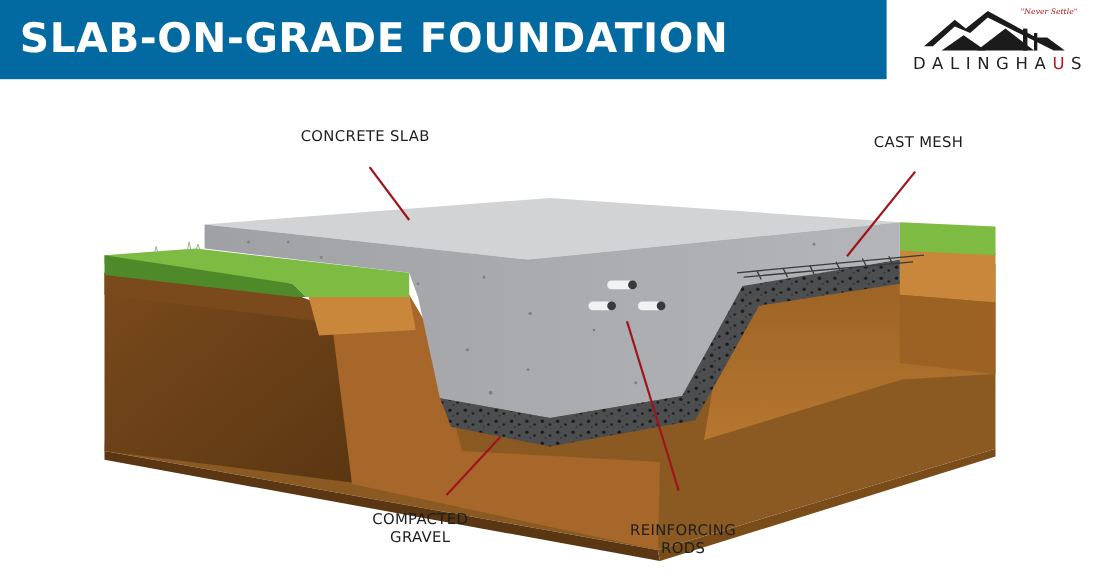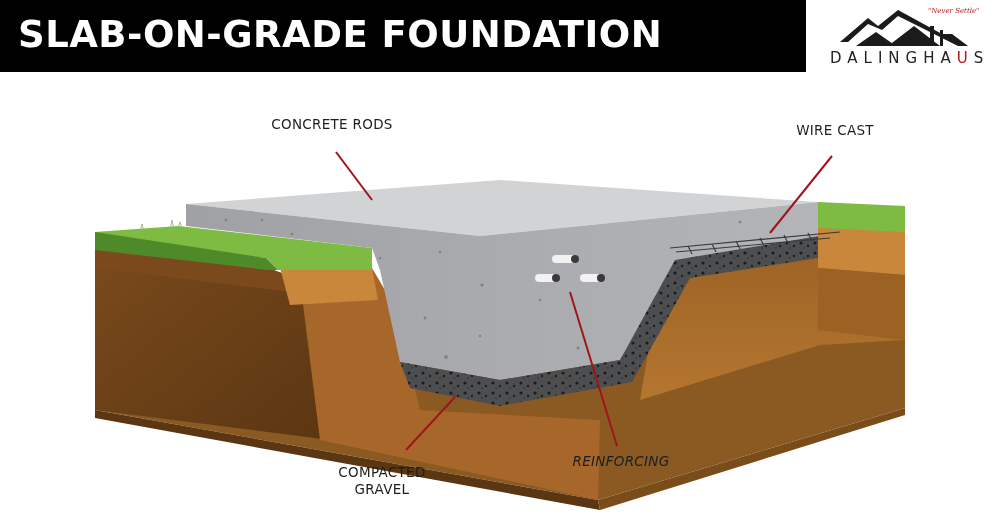--- a/index.html
+++ b/index.html
@@ -1,17 +1,17 @@
 <!DOCTYPE html>
 <html><head>
 <meta charset="utf-8">
 <style>
   html, body { margin: 0; padding: 0; background: #ffffff; }
   body { width: 1000px; height: 524px; position: relative; overflow: hidden; font-family: "Liberation Sans", "DejaVu Sans", sans-serif; }
-  .banner { position: absolute; left: 0; top: 0; width: 806px; height: 72px; background: #000000; }
+  .banner { position: absolute; left: 0; top: 0; width: 806px; height: 72px; background: #0369a1; }
   .banner-title { position: absolute; left: 18px; top: 12px; color: #ffffff; font-family: "DejaVu Sans", sans-serif; font-weight: bold; font-size: 37px; letter-spacing: 0.5px; line-height: 46px; white-space: nowrap; }
   .logo { position: absolute; left: 830px; top: 4px; width: 150px; height: 66px; }
   .logo-word { position: absolute; left: 0; top: 45px; width: 150px; font-family: "DejaVu Sans", sans-serif; font-size: 15px; letter-spacing: 6px; color: #222; }
   .logo-word .u { color: #b3151a; }
   .logo-tag { position: absolute; left: 98px; top: 3px; font-family: "DejaVu Serif", serif; font-style: italic; font-size: 7px; color: #b3151a; white-space: nowrap; }
   .diagram { position: absolute; left: 0; top: 0; width: 1000px; height: 524px; }
   .label { position: absolute; text-align: center; font-family: "DejaVu Sans", sans-serif; font-size: 13.5px; line-height: 17px; color: #1e1e1e; letter-spacing: 0.3px; white-space: nowrap; }
 </style>
 </head>
 <body>
@@ -110,24 +110,25 @@
 
   <g stroke="#a0141c" stroke-width="2">
     <line x1="336" y1="152" x2="372" y2="200"></line>
     <line x1="832" y1="156" x2="770" y2="233"></line>
     <line x1="455" y1="397" x2="406" y2="450"></line>
     <line x1="570" y1="292" x2="617" y2="446"></line>
   </g>
 </svg>
 
 <div class="label" style="left:262px;top:116px;width:140px;">
-  <div>CONCRETE RODS</div>
+  <div>CONCRETE SLAB</div>
 </div>
 <div class="label" style="left:770px;top:122px;width:130px;">
-  <div>WIRE CAST</div>
+  <div>CAST MESH</div>
 </div>
 <div class="label" style="left:322px;top:464px;width:120px;text-align:center;">
   <div>COMPACTED</div>
   <div>GRAVEL</div>
 </div>
-<div class="label" style="left:556px;top:453px;width:130px;font-style:italic;">
+<div class="label" style="left:556px;top:474px;width:130px;">
   <div>REINFORCING</div>
+  <div>RODS</div>
 </div>
 
 </body></html>

